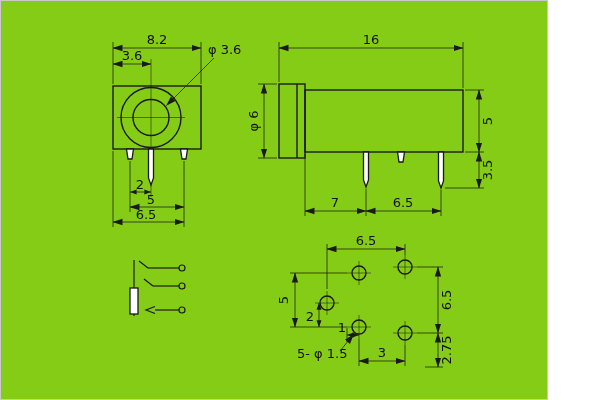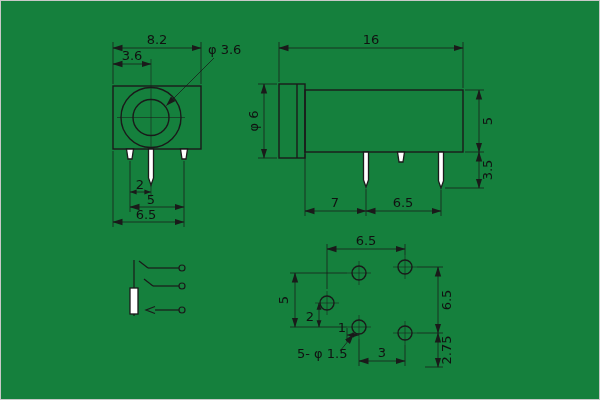--- a/index.html
+++ b/index.html
@@ -1,18 +1,18 @@
 <!DOCTYPE html>
 <html><head>
 <meta charset="utf-8">
 <style>
   html,body{margin:0;padding:0;background:#ffffff;}
   .sheet{
-    width:600px;height:400px;box-sizing:border-box;
-    background:#15803d;border:1px solid #c9c9c9;
+    width:548px;height:400px;box-sizing:border-box;
+    background:#84cc16;border:1px solid #c9c9c9;
     font-family:"DejaVu Sans", sans-serif;
     position:relative;overflow:hidden;
   }
   svg{display:block;}
   svg text{
     font-family:"DejaVu Sans", sans-serif;
     font-size:13px;
     fill:#111111;
   }
   .ol{fill:none;stroke:#1a1a1a;stroke-width:1.4;}

